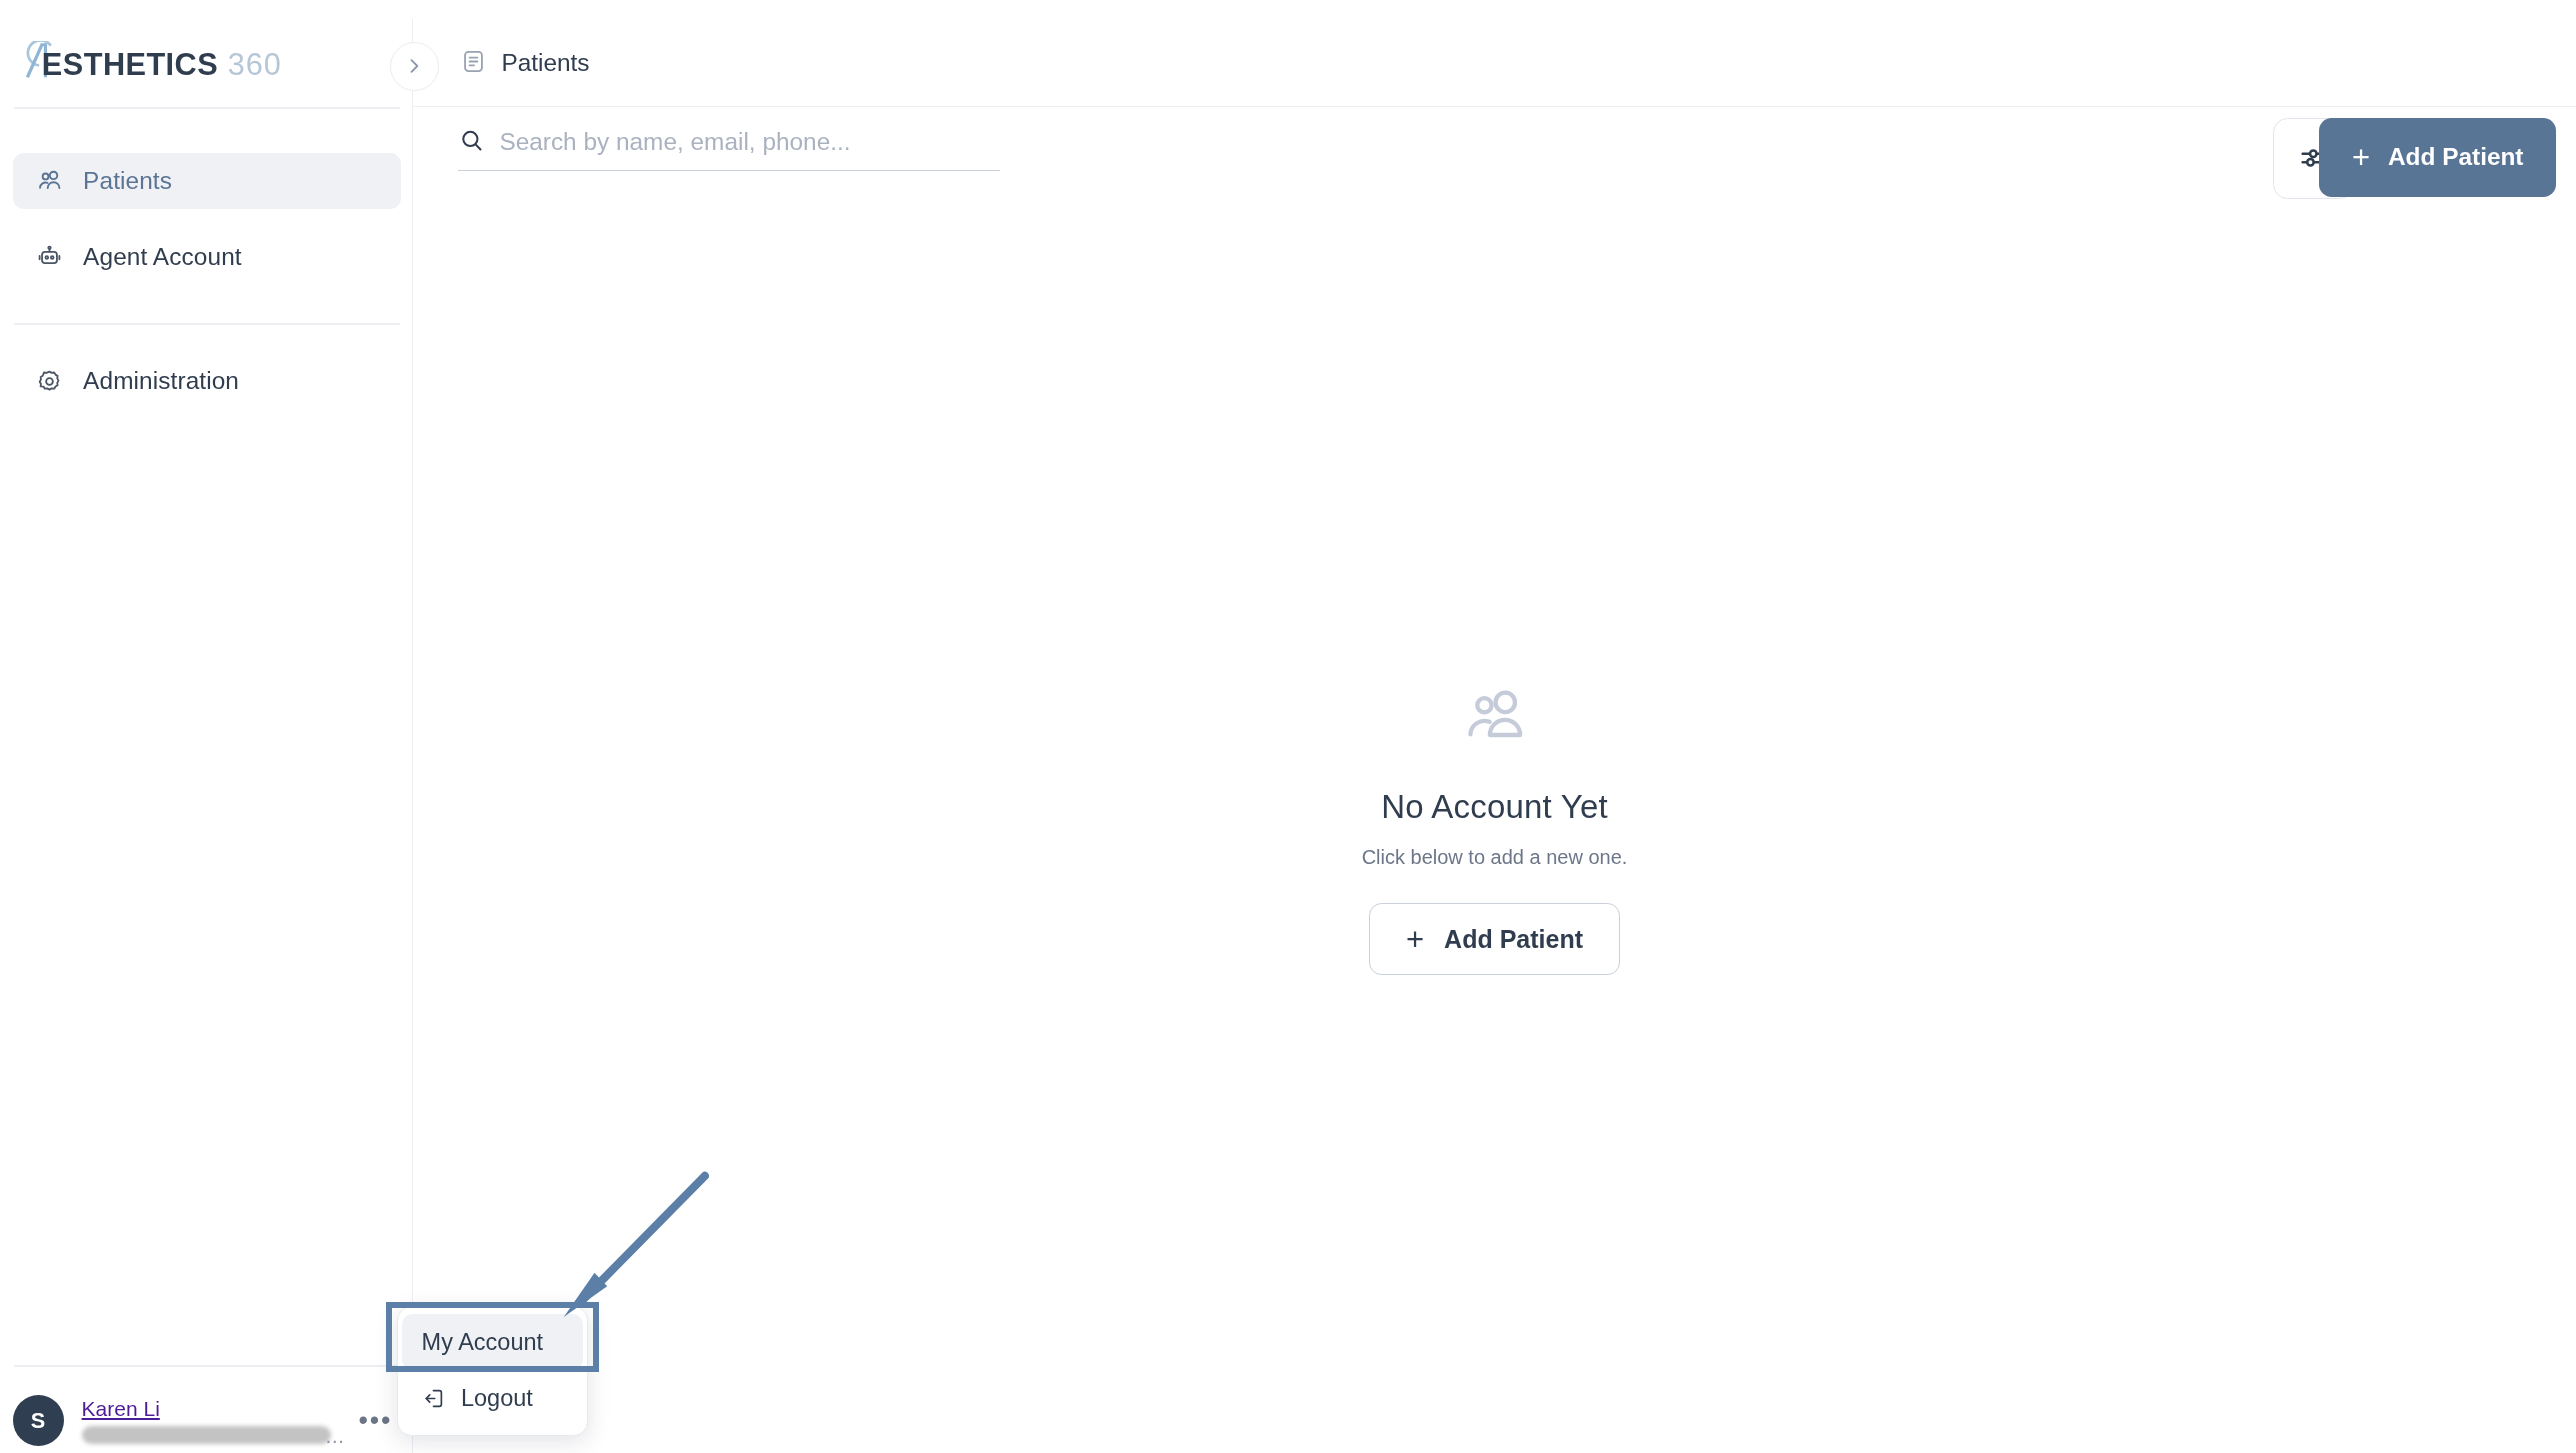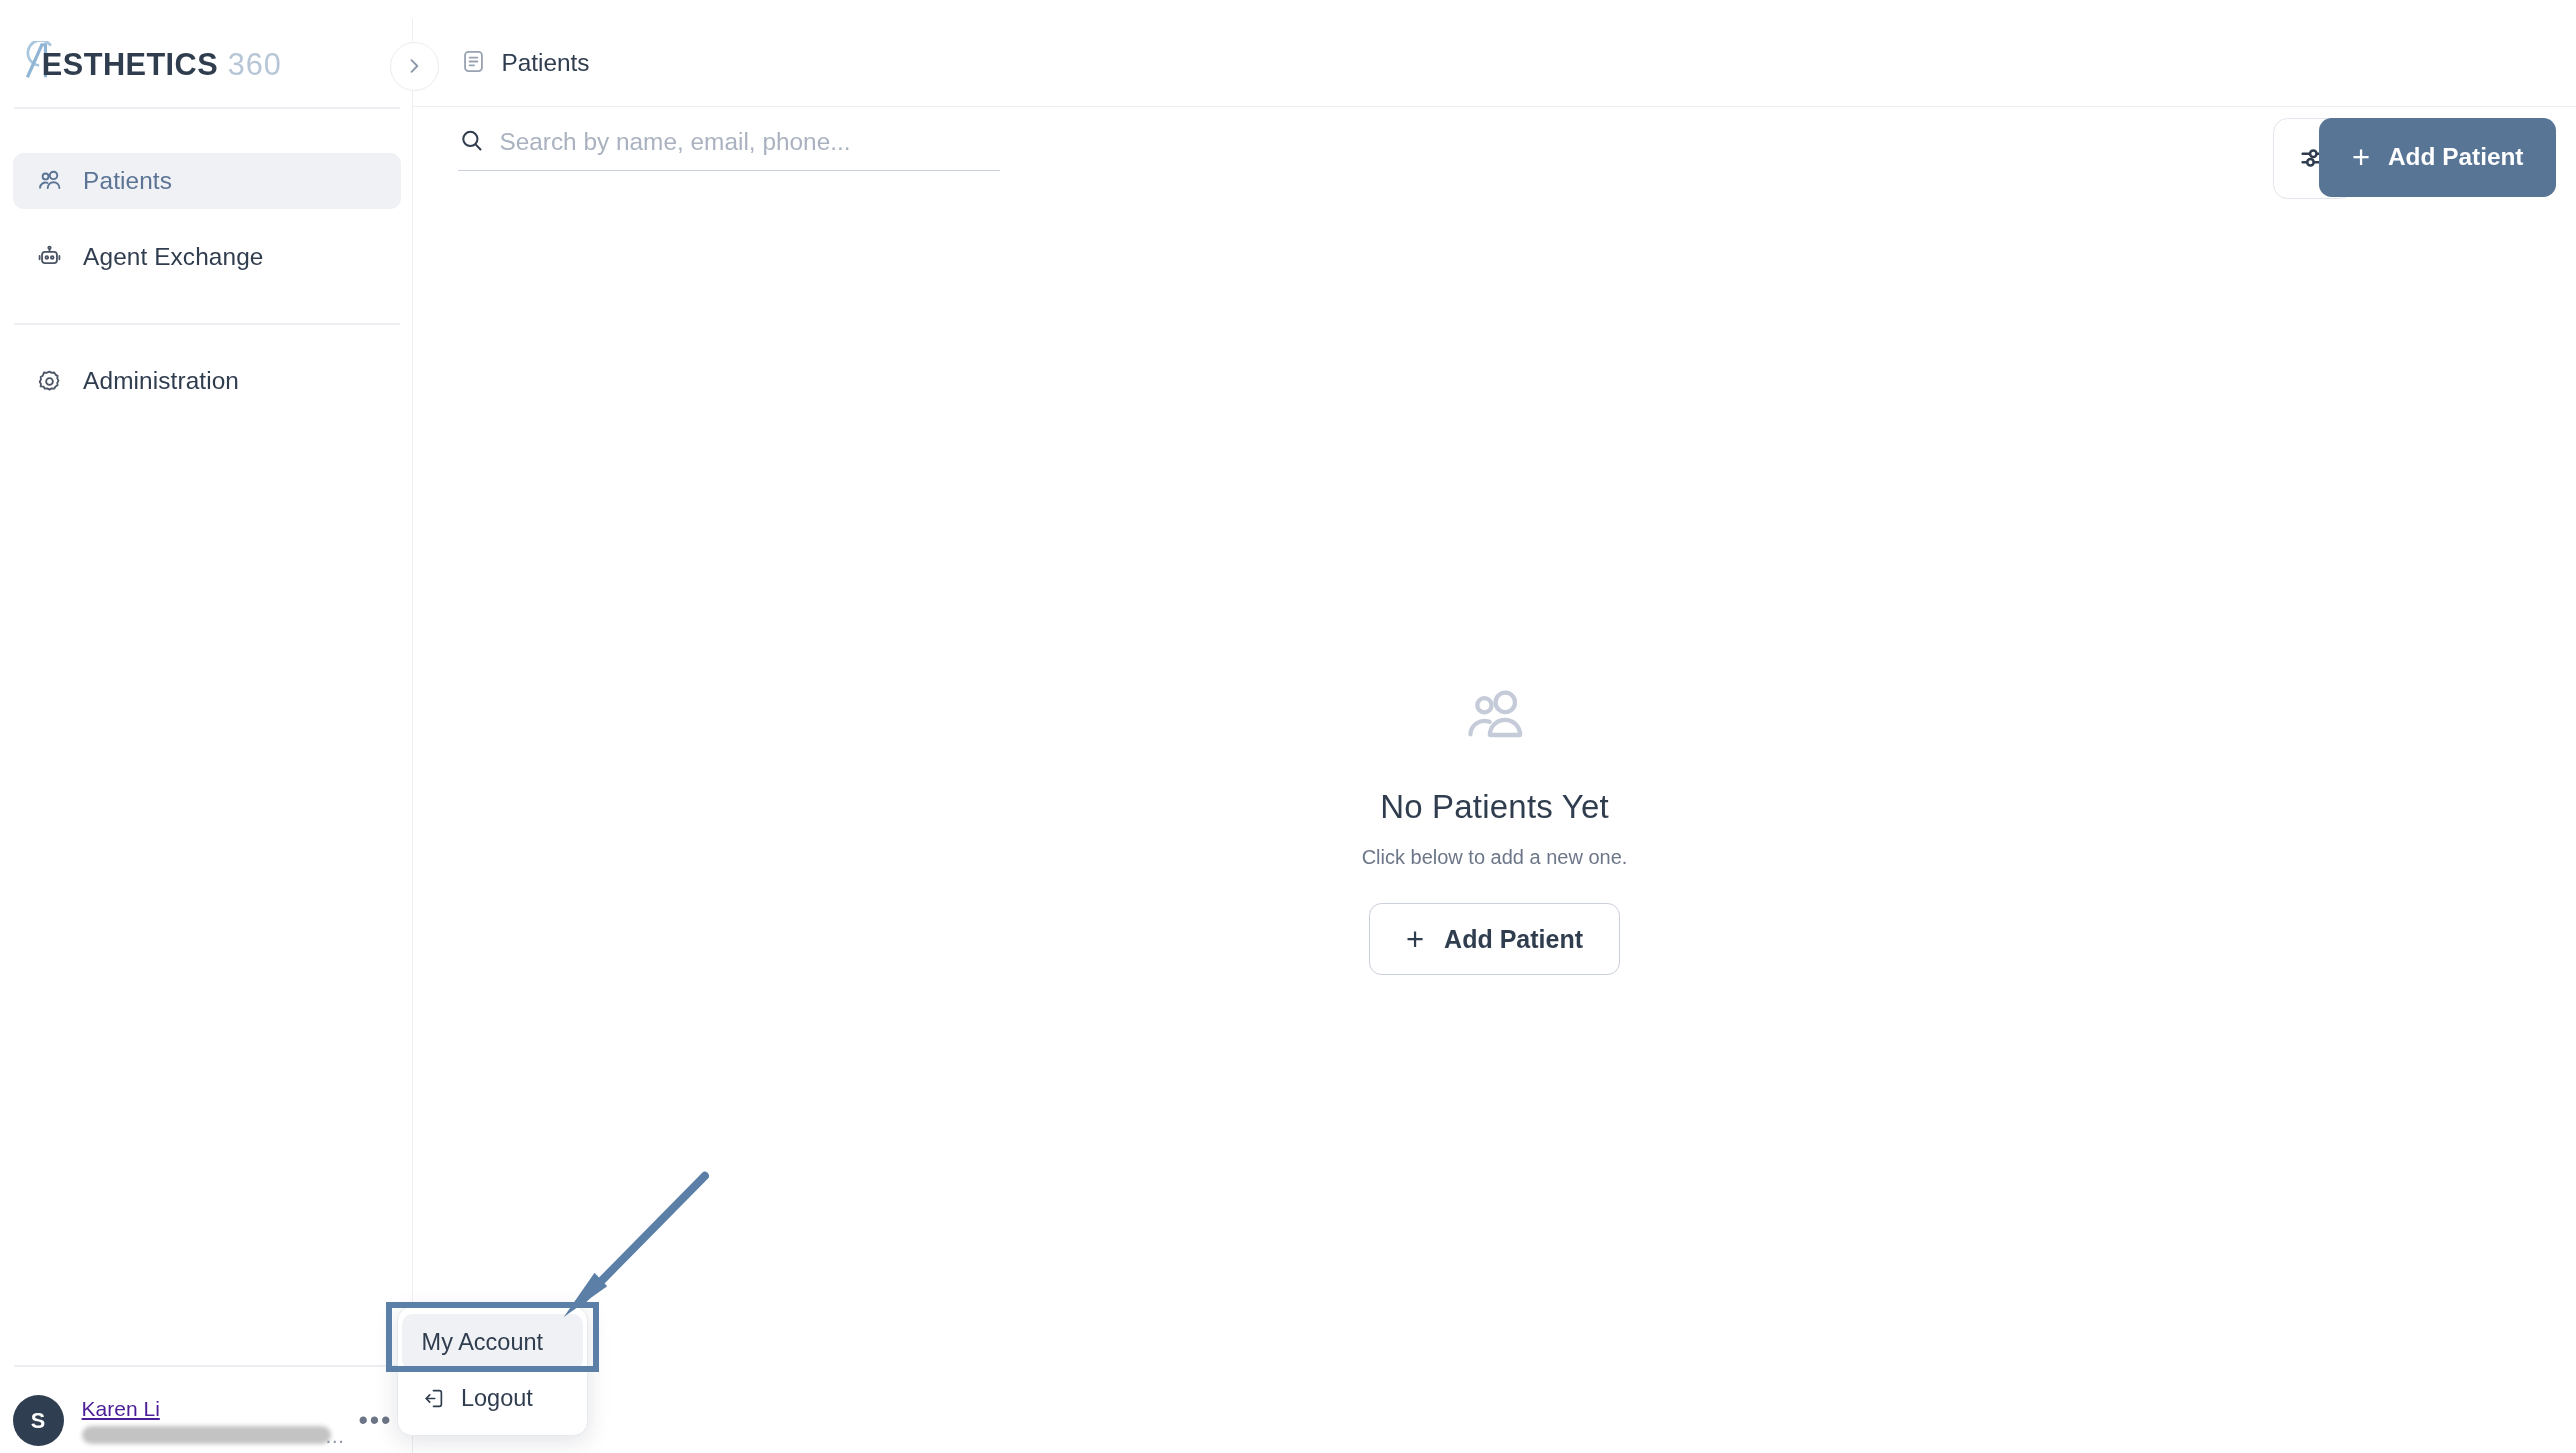--- a/index.html
+++ b/index.html
@@ -375,21 +375,21 @@
         <span class="nav-ico">
           <svg width="27" height="27" viewBox="0 0 24 24" fill="none" stroke="#4b5565" stroke-width="1.6" stroke-linecap="round" stroke-linejoin="round">
             <circle cx="12" cy="3.4" r="1.1"></circle>
             <path d="M12 4.6v2.2"></path>
             <rect x="5.4" y="7" width="13.2" height="10" rx="2.6"></rect>
             <circle cx="9.6" cy="12" r="1.2"></circle>
             <circle cx="14.4" cy="12" r="1.2"></circle>
             <path d="M3.2 10.6v3M20.8 10.6v3"></path>
           </svg>
         </span>
-        <span>Agent Exchange</span>
+        <span>Agent Account</span>
       </div>
     </div>
 
     <div class="sidebar-divider-mid"></div>
 
     <div class="nav-lower">
       <div class="nav-item">
         <span class="nav-ico">
           <svg width="27" height="27" viewBox="0 0 24 24" fill="none" stroke="#4b5565" stroke-width="1.6" stroke-linecap="round" stroke-linejoin="round">
             <path d="M12 3.2l2 1.1 2.2-.3 1.1 1.9 1.9 1.1-.3 2.2 1.1 2-1.1 2 .3 2.2-1.9 1.1-1.1 1.9-2.2-.3-2 1.1-2-1.1-2.2.3-1.1-1.9L4.1 16.4l.3-2.2-1.1-2 1.1-2-.3-2.2 1.9-1.1L7.1 4l2.2.3z"></path>
@@ -484,21 +484,21 @@
 
     <div class="empty-state">
       <span>
         <svg width="70" height="60" viewBox="0 0 24 21" fill="none" stroke="#c5cbd8" stroke-width="1.5" stroke-linecap="round" stroke-linejoin="round">
           <circle cx="8.3" cy="6.4" r="2.5"></circle>
           <circle cx="15.6" cy="5.4" r="3.4"></circle>
           <path d="M3.4 16.6a4.9 4.9 0 0 1 6.7-4.4"></path>
           <path d="M10.2 16.8a5.3 5.3 0 0 1 10.6 0z"></path>
         </svg>
       </span>
-      <div class="empty-title">No Patients Yet</div>
+      <div class="empty-title">No Account Yet</div>
       <div class="empty-sub">Click below to add a new one.</div>
       <button class="add-patient-outline">
         <span class="plus-glyph">+</span>
         <span>Add Patient</span>
       </button>
     </div>
 
   </div>
 </div>
 

